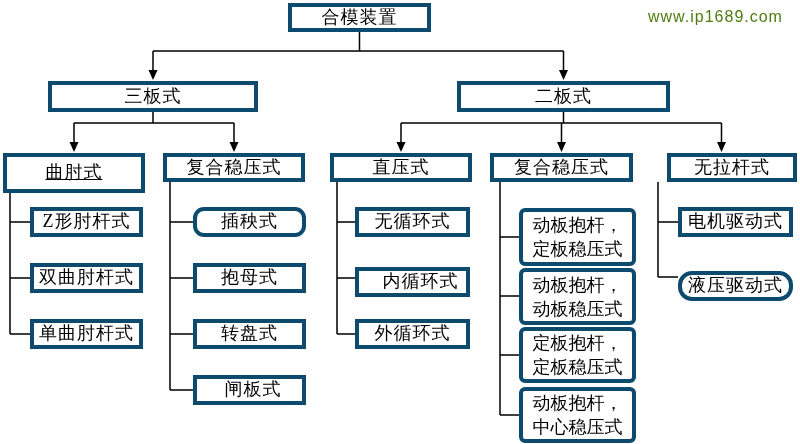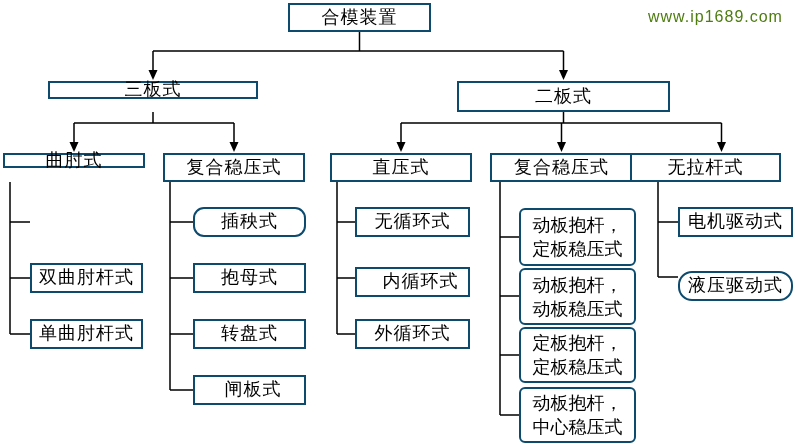--- a/index.html
+++ b/index.html
@@ -3,34 +3,34 @@
 <meta charset="utf-8">
 <style>
   html,body{margin:0;padding:0;background:#fff;}
   .canvas{
     position:relative;width:800px;height:444px;background:#ffffff;
     font-family:"Liberation Serif","DejaVu Serif",serif;color:#000;
     overflow:hidden;
   }
   .wires{position:absolute;left:0;top:0;width:800px;height:444px;pointer-events:none;}
   .node{
-    position:absolute;box-sizing:border-box;border:2px solid #0c4a6e;background:#fff;
+    position:absolute;box-sizing:border-box;border:4px solid #0c4a6e;background:#fff;
     display:flex;align-items:center;justify-content:center;
     font-size:18px;line-height:1.1;text-align:center;letter-spacing:1px;
   }
   .tall{white-space:pre-line;line-height:24px;letter-spacing:0;}
   
   .n-root{left:288px;top:3px;width:143px;height:29px;}
-  .n-t3{left:48px;top:81px;width:210px;height:18px;}
+  .n-t3{left:48px;top:81px;width:210px;height:31px;}
   .n-t2{left:457px;top:81px;width:213px;height:31px;}
-  .n-qz{left:3px;top:153px;width:142px;height:15px;}
+  .n-qz{left:3px;top:153px;width:142px;height:40px;text-decoration:underline;}
   .n-fw1{left:163px;top:153px;width:142px;height:29px;}
   .n-zy{left:330px;top:153px;width:142px;height:29px;}
   .n-fw2{left:490px;top:153px;width:143px;height:29px;}
-  .n-wl{left:630px;top:153px;width:151px;height:29px;}
+  .n-wl{left:667px;top:153px;width:130px;height:29px;}
   
   .colA{left:30px;width:113px;height:30px;}
   .colB{left:193px;width:113px;height:30px;}
   .colC{left:355px;width:115px;height:30px;}
   .colD{left:519px;width:117px;border-radius:6px;}
   .colE{left:678px;width:115px;height:30px;}
   .a0{top:207px;} .a1{top:263px;} .a2{top:319px;}
   .b0{top:207px;border-radius:11px;} .b1{top:263px;} .b2{top:319px;} .b3{top:375px;padding-left:7px;}
   .c0{top:207px;} .c1{top:267px;padding-left:16px;} .c2{top:319px;}
   .d0{top:208px;height:58px;} .d1{top:268px;height:57px;}
@@ -76,20 +76,21 @@
 
   <div class="node n-t3">三板式</div>
   <div class="node n-t2">二板式</div>
 
   <div class="node n-qz">曲肘式</div>
   <div class="node n-fw1">复合稳压式</div>
   <div class="node n-zy">直压式</div>
   <div class="node n-fw2">复合稳压式</div>
   <div class="node n-wl">无拉杆式</div>
 
+  <div class="node colA a0">Z形肘杆式</div>
   <div class="node colA a1">双曲肘杆式</div>
   <div class="node colA a2">单曲肘杆式</div>
 
   <div class="node colB b0">插秧式</div>
   <div class="node colB b1">抱母式</div>
   <div class="node colB b2">转盘式</div>
   <div class="node colB b3">闸板式</div>
 
   <div class="node colC c0">无循环式</div>
   <div class="node colC c1">内循环式</div>

